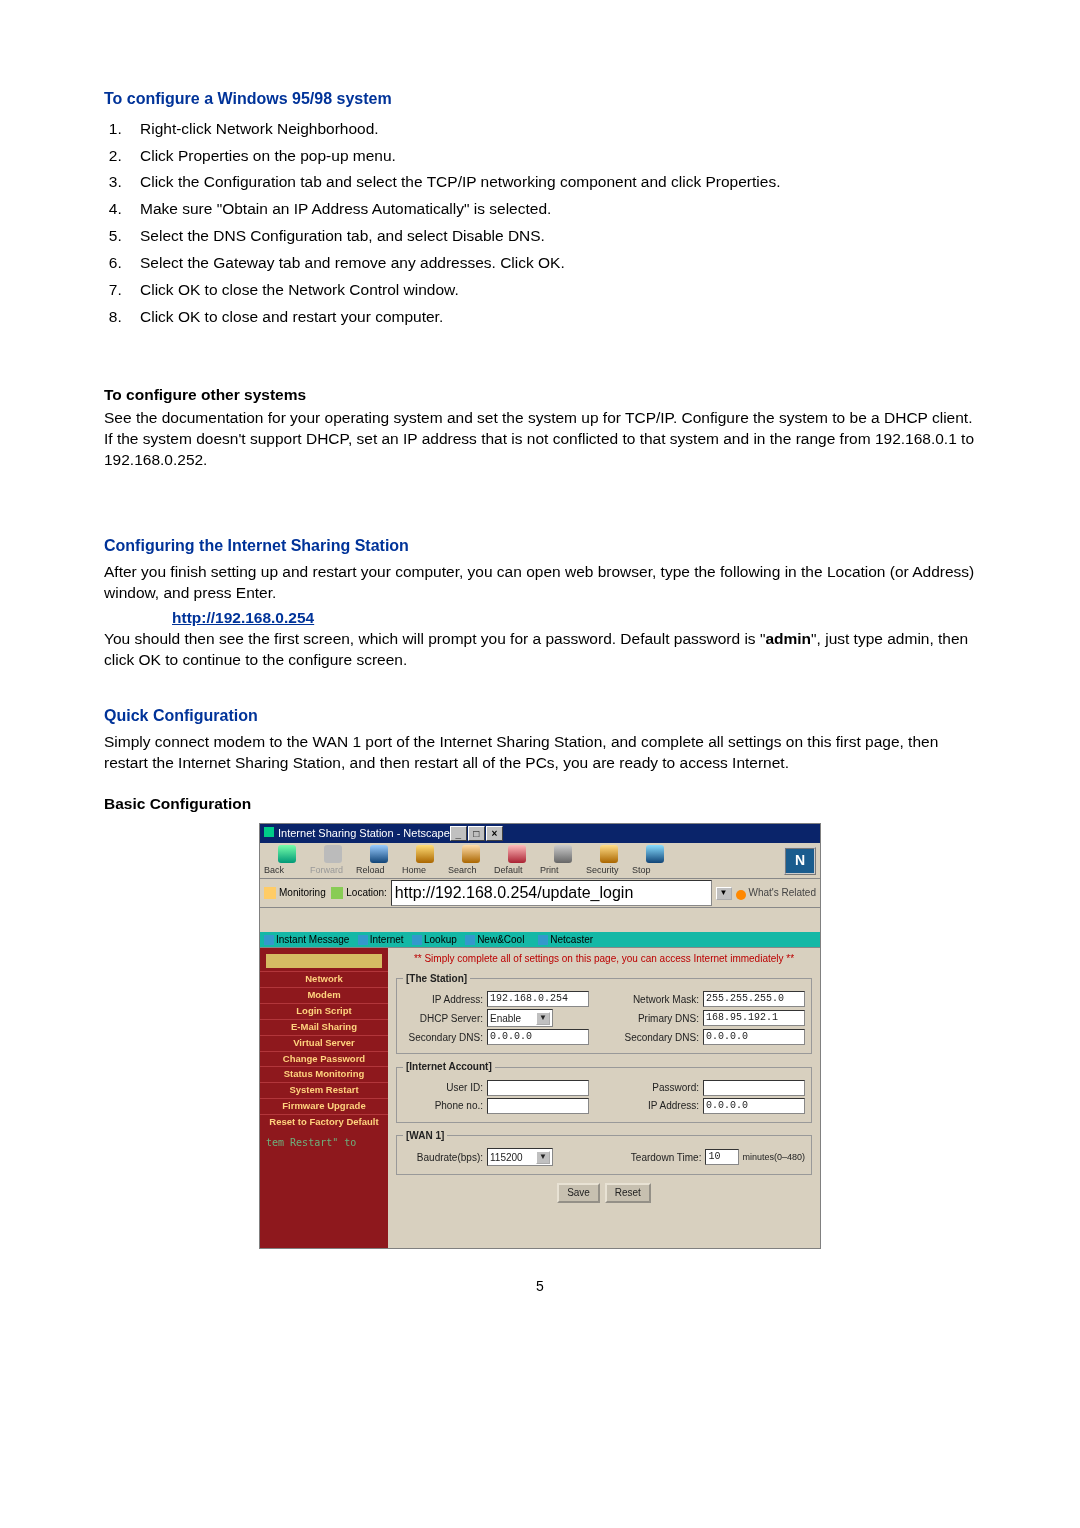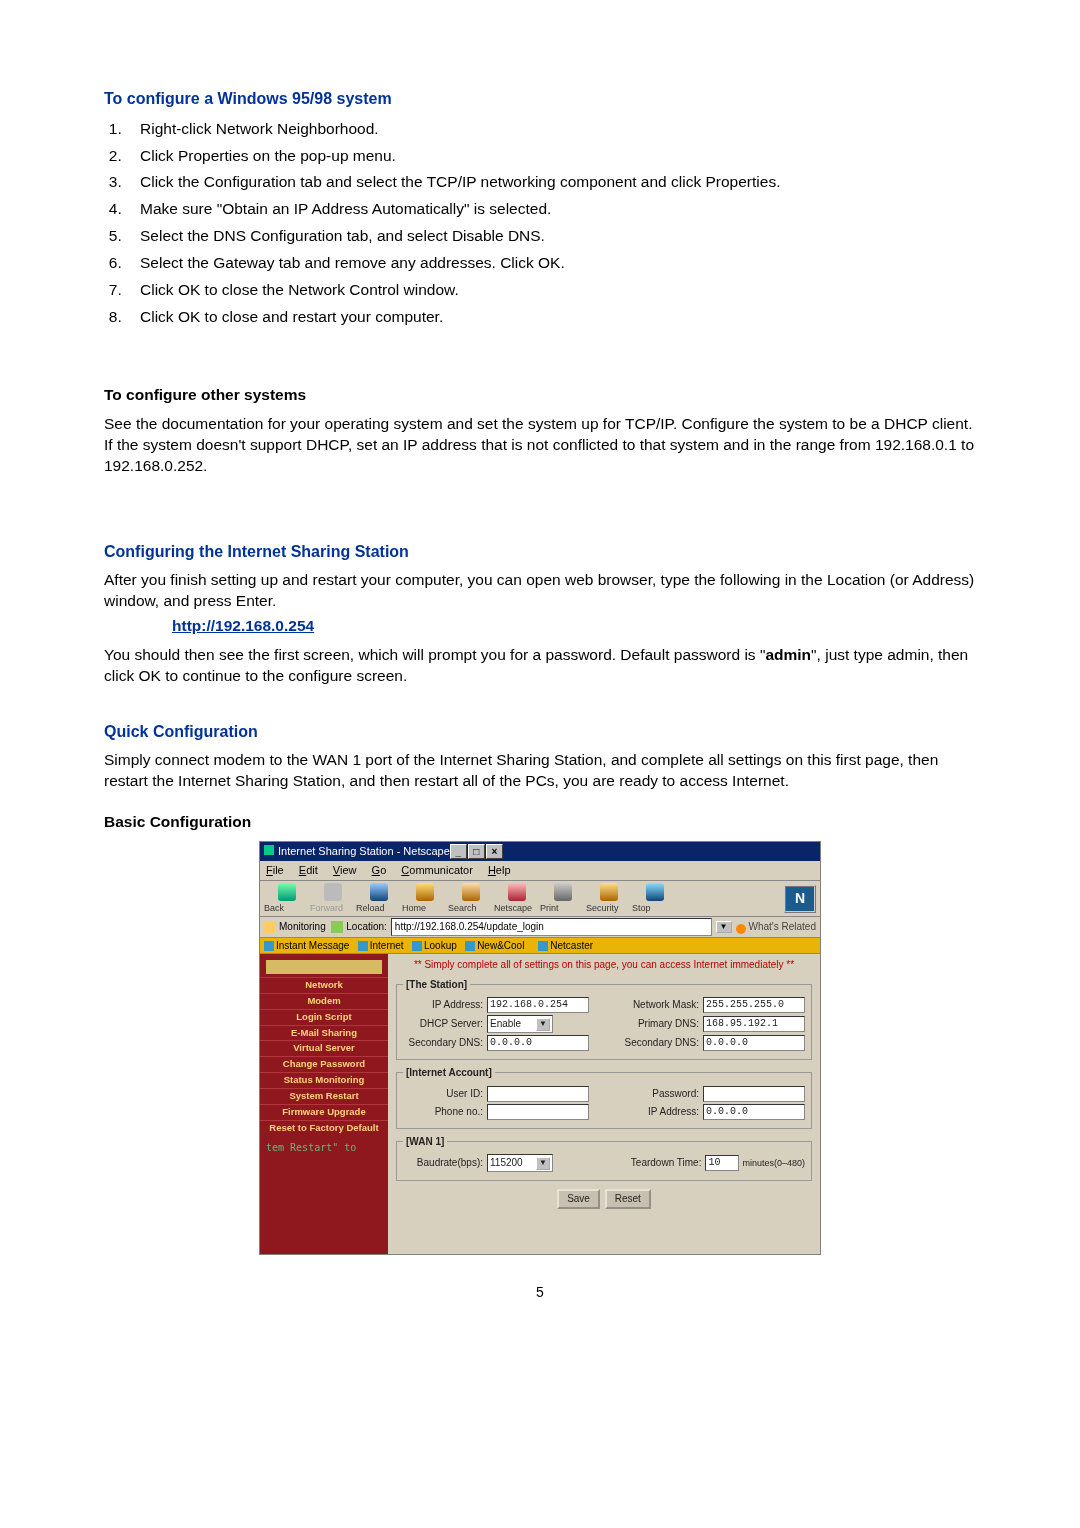--- a/index.html
+++ b/index.html
@@ -21,21 +21,21 @@
     font-weight: bold;
     margin: 0 0 2px 0;
   }
   ol.steps {
     margin: 0 0 24px 0;
     padding-left: 22px;
   }
   ol.steps li {
     padding: 3px 0 3px 14px;
   }
-  p { margin: 8px 0 4px 0; }
+  p { margin: 0 0 4px 0; }
   .section-gap { height: 30px; }
   .url {
     color: #003399;
     font-weight: bold;
     text-decoration: underline;
     margin-left: 68px;
   }
   .bold { font-weight: bold; }
   .pagenum { text-align: center; margin-top: 28px; font-size: 14px; }
 
@@ -77,27 +77,27 @@
   .ico-reload{background:linear-gradient(#9cf,#147);} .ico-home{background:linear-gradient(#fd7,#a60);}
   .ico-search{background:linear-gradient(#fda,#a60);} .ico-net{background:linear-gradient(#fbb,#a23);}
   .ico-print{background:linear-gradient(#ccc,#666);} .ico-sec{background:linear-gradient(#fd8,#a60);}
   .ico-stop{background:linear-gradient(#8df,#147);}
   .tb-right { margin-left:auto; width:28px; height:24px; background:#1a5c8e; color:#fff; display:flex; align-items:center; justify-content:center; font-weight:bold; font-size:14px; border:2px ridge #ccc;}
   .locbar {
     background:#d8d0bf; border-bottom:1px solid #888;
     display:flex; align-items:center; padding:1px 4px; font-size:10px;
   }
   .locbar .bk-ico { width:12px; height:12px; background:#fc6; margin-right:3px; display:inline-block; }
-  .loc-input { background:#fff; border:1px inset #888; padding:1px 3px; flex:1; margin:0 4px; font-size:10px; }
+  .loc-input { background:#fff; border:1px inset #888; padding:1px 3px; flex:1; margin:0 4px; font-size:16px; }
   .loc-drop { width:14px; background:#c0c0c0; border:1px outset #fff; font-size:8px; text-align:center; }
   .wr { color:#444; margin-left:4px; display:flex; align-items:flex-end; }
   .wr .wri { width:10px;height:10px;background:#f80;border-radius:50%;margin-right:3px;display:inline-block;}
   .personalbar{
-    background:#eab308; border-bottom:1px solid #888;
-    padding:1px 4px; font-size:10px;
+    background:#14b8a6; border-bottom:1px solid #888;
+    padding:1px 4px; font-size:10px;margin-top:24px;
   }
   .personalbar .pi{width:10px;height:10px;display:inline-block;background:#39c;margin-right:2px;vertical-align:middle;}
   .content-area {
     display:flex; height:300px;
   }
   .sidebar {
     width:128px; background:#8e181d;
     color:#ffd37e; font-size:10px;
     padding-top:6px;
   }
@@ -184,36 +184,28 @@
 
   <div class="bw-title">
     <div><span class="icon"></span><span>Internet Sharing Station - Netscape</span></div>
     <div class="winctrls">
       <span>_</span>
       <span>□</span>
       <span>×</span>
     </div>
   </div>
 
-  <div class="menubar">
-    <span><u>F</u>ile</span>
-    <span><u>E</u>dit</span>
-    <span><u>V</u>iew</span>
-    <span><u>G</u>o</span>
-    <span><u>C</u>ommunicator</span>
-    <span><u>H</u>elp</span>
-  </div>
 
   <div class="toolbar">
     <div class="tb-btn"><div class="tb-ico ico-back"></div><span>Back</span></div>
     <div class="tb-btn" style="color:#999"><div class="tb-ico ico-fwd"></div><span>Forward</span></div>
     <div class="tb-btn"><div class="tb-ico ico-reload"></div><span>Reload</span></div>
     <div class="tb-btn"><div class="tb-ico ico-home"></div><span>Home</span></div>
     <div class="tb-btn"><div class="tb-ico ico-search"></div><span>Search</span></div>
-    <div class="tb-btn"><div class="tb-ico ico-net"></div><span>Netscape</span></div>
+    <div class="tb-btn"><div class="tb-ico ico-net"></div><span>Default</span></div>
     <div class="tb-btn"><div class="tb-ico ico-print"></div><span>Print</span></div>
     <div class="tb-btn"><div class="tb-ico ico-sec"></div><span>Security</span></div>
     <div class="tb-btn"><div class="tb-ico ico-stop"></div><span>Stop</span></div>
     <div class="tb-right">N</div>
   </div>
 
   <div class="locbar">
     <span class="bk-ico"></span>
     <span>Monitoring</span>
     &nbsp;&nbsp;<span class="bk-ico" style="background:#8c5"></span>

